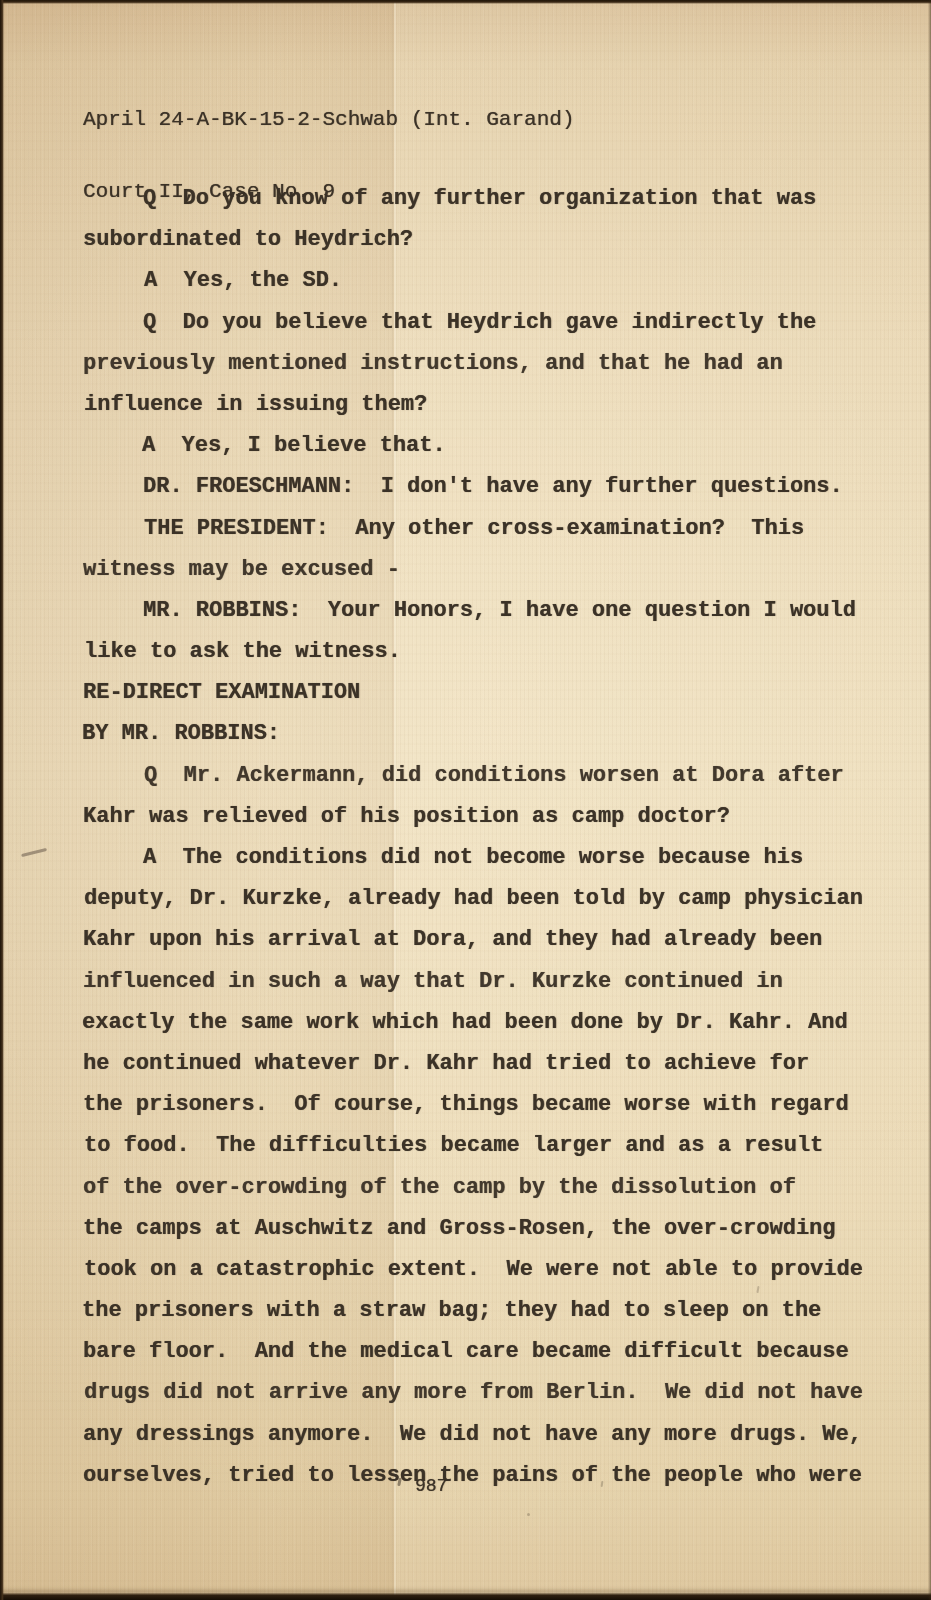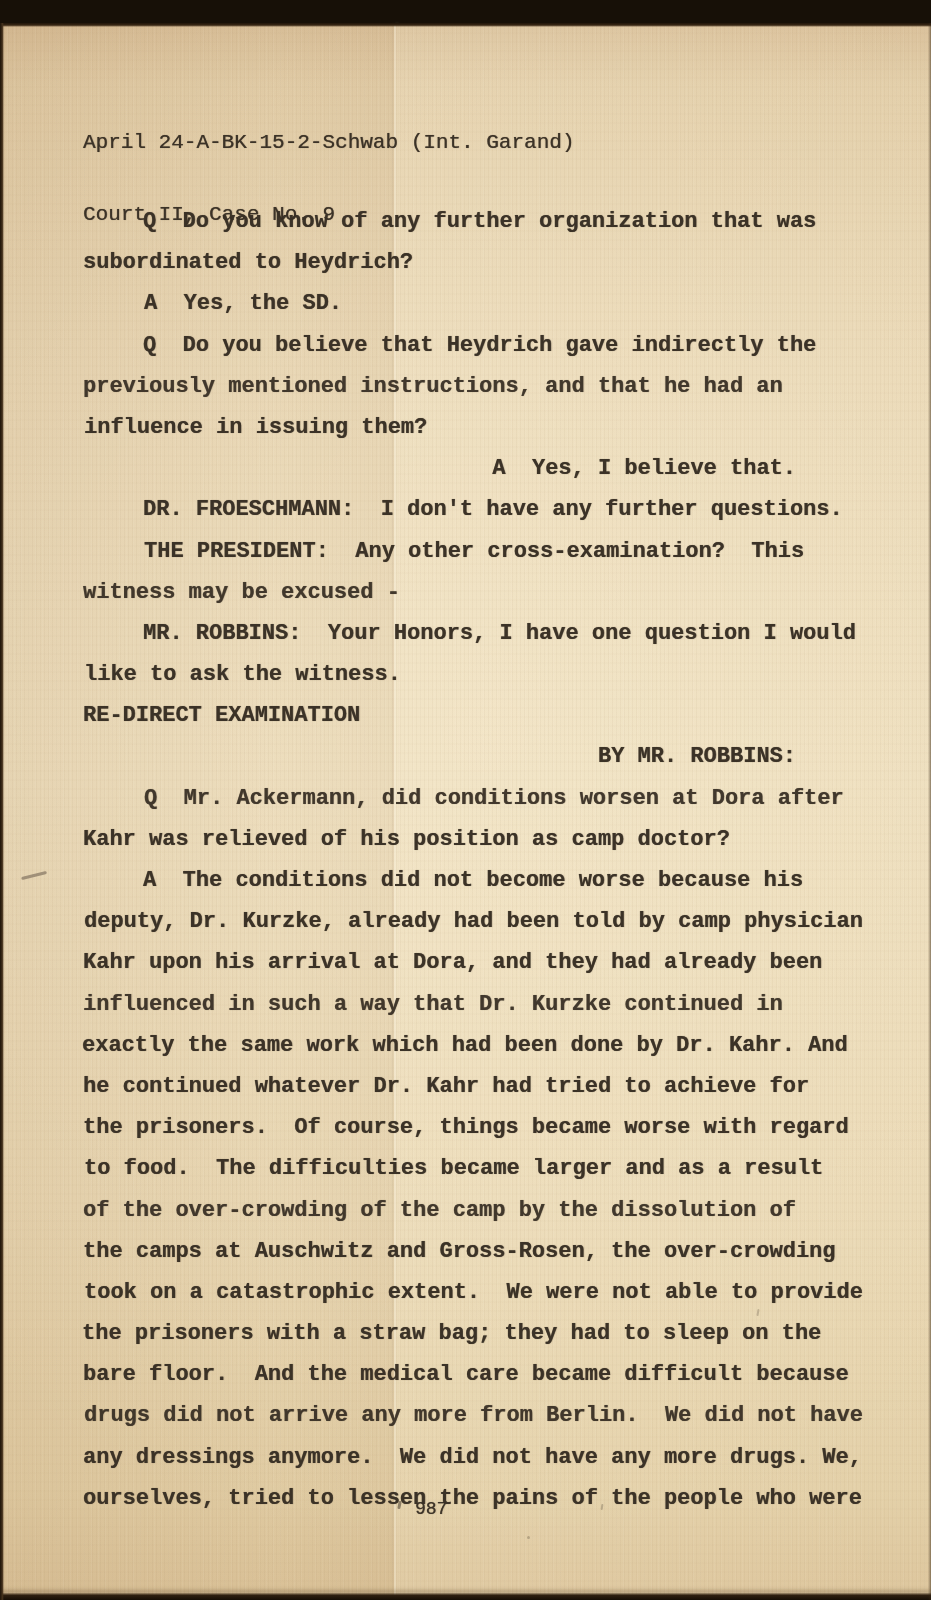--- a/index.html
+++ b/index.html
@@ -8,21 +8,20 @@
     overflow: hidden;
     background: #171007;
     font-family: "Liberation Mono", "DejaVu Sans Mono", monospace;
   }
   .paper {
     position: absolute; inset: 0;
     background:
       radial-gradient(ellipse 120% 70% at 52% 45%, rgba(255,246,222,0.28), rgba(255,246,222,0) 75%),
       linear-gradient(90deg, rgba(166,128,86,0.14) 0%, rgba(166,128,86,0.06) 30%, rgba(166,128,86,0.10) 42%, rgba(255,250,234,0.10) 43%, rgba(255,250,234,0.04) 100%),
       linear-gradient(180deg, #d9bf98 0%, #e2cda7 4%, #e9d7b4 22%, #ecdcba 48%, #e9d7b2 75%, #e3cfa6 93%, #dcc49a 100%);
-    margin-top: 23px;
   }
   .fibers {
     position: absolute; inset: 0; pointer-events: none;
     background:
       repeating-linear-gradient(90deg, rgba(146,114,76,0.055) 0 1px, rgba(146,114,76,0) 1px 4px),
       repeating-linear-gradient(90deg, rgba(255,252,240,0.05) 0 1px, rgba(255,252,240,0) 1px 7px),
       repeating-linear-gradient(0deg, rgba(160,128,88,0.022) 0 2px, rgba(160,128,88,0) 2px 9px);
   }
   .crease {
     position: absolute; top: 0; bottom: 0; left: 394px; width: 2px;
@@ -53,21 +52,21 @@
   .body {
     position: absolute; left: 83px; top: 184px; width: 714px;
     font-size: 22px;
     font-weight: bold;
   }
   .line { height: 41.2px; line-height: 30px; }
   .line.indent { padding-left: 60px; }
   .line.center { text-align: left; padding-right: 40px; }
   
   .line:nth-child(3n)   { transform: translateX(1px); }
-  .line:nth-child(7n)   { transform: translateX(-1px); text-align: right; }
+  .line:nth-child(7n)   { transform: translateX(-1px); }
   .line:nth-child(5n)   { opacity: 0.96; }
   .pagenum {
     position: absolute; left: 415px; top: 1476px;
     font-size: 18px;
   }
   .pencil-mark {
     position: absolute; left: 21px; top: 851px; width: 26px; height: 2.5px;
     background: rgba(104,90,74,0.55); border-radius: 2px;
     transform: rotate(-14deg);
   }

